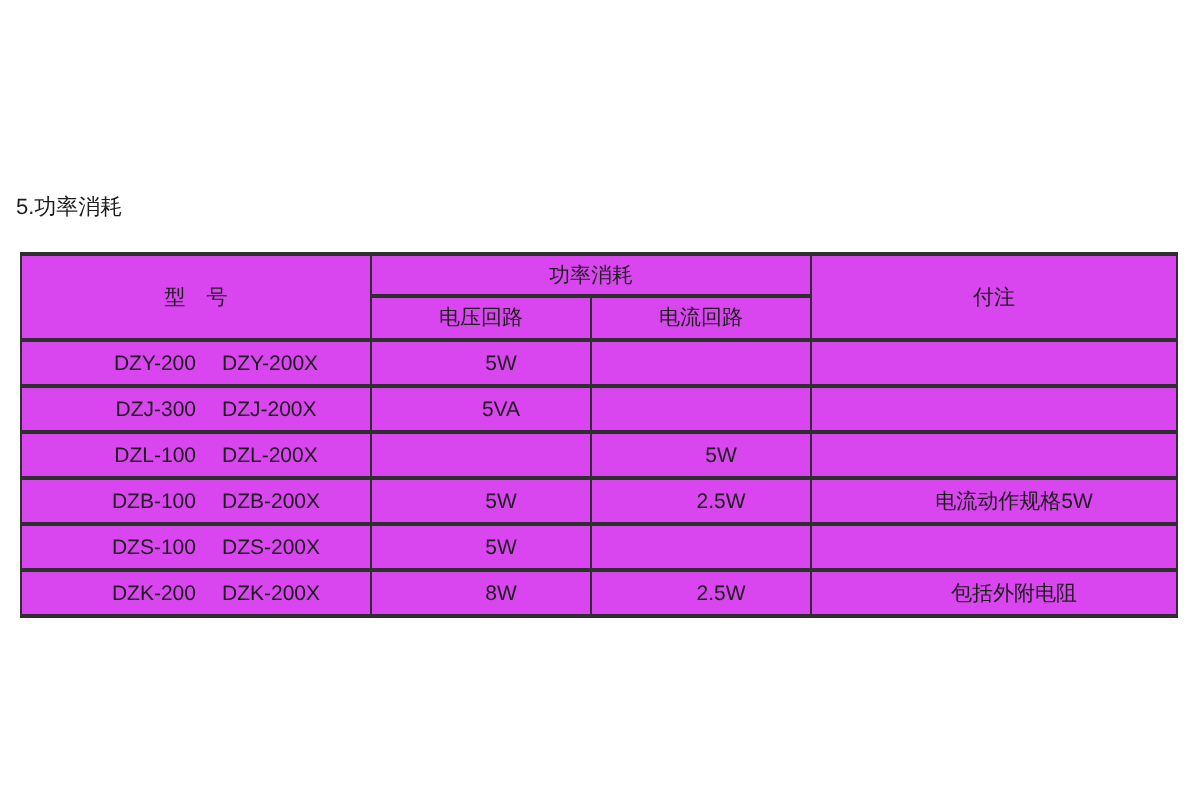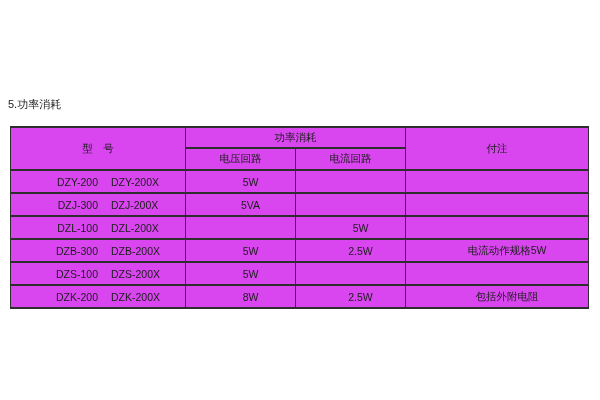--- a/index.html
+++ b/index.html
@@ -111,21 +111,21 @@
       </div>
     </td>
     <td></td>
     <td>5W</td>
     <td></td>
   </tr>
 
   <tr class="data-row">
     <td>
       <div class="model-pair">
-        <span>DZB-300</span>
+        <span>DZB-100</span>
         <span>DZB-200X</span>
       </div>
     </td>
     <td>5W</td>
     <td>2.5W</td>
     <td>电流动作规格5W</td>
   </tr>
 
   <tr class="data-row">
     <td>

